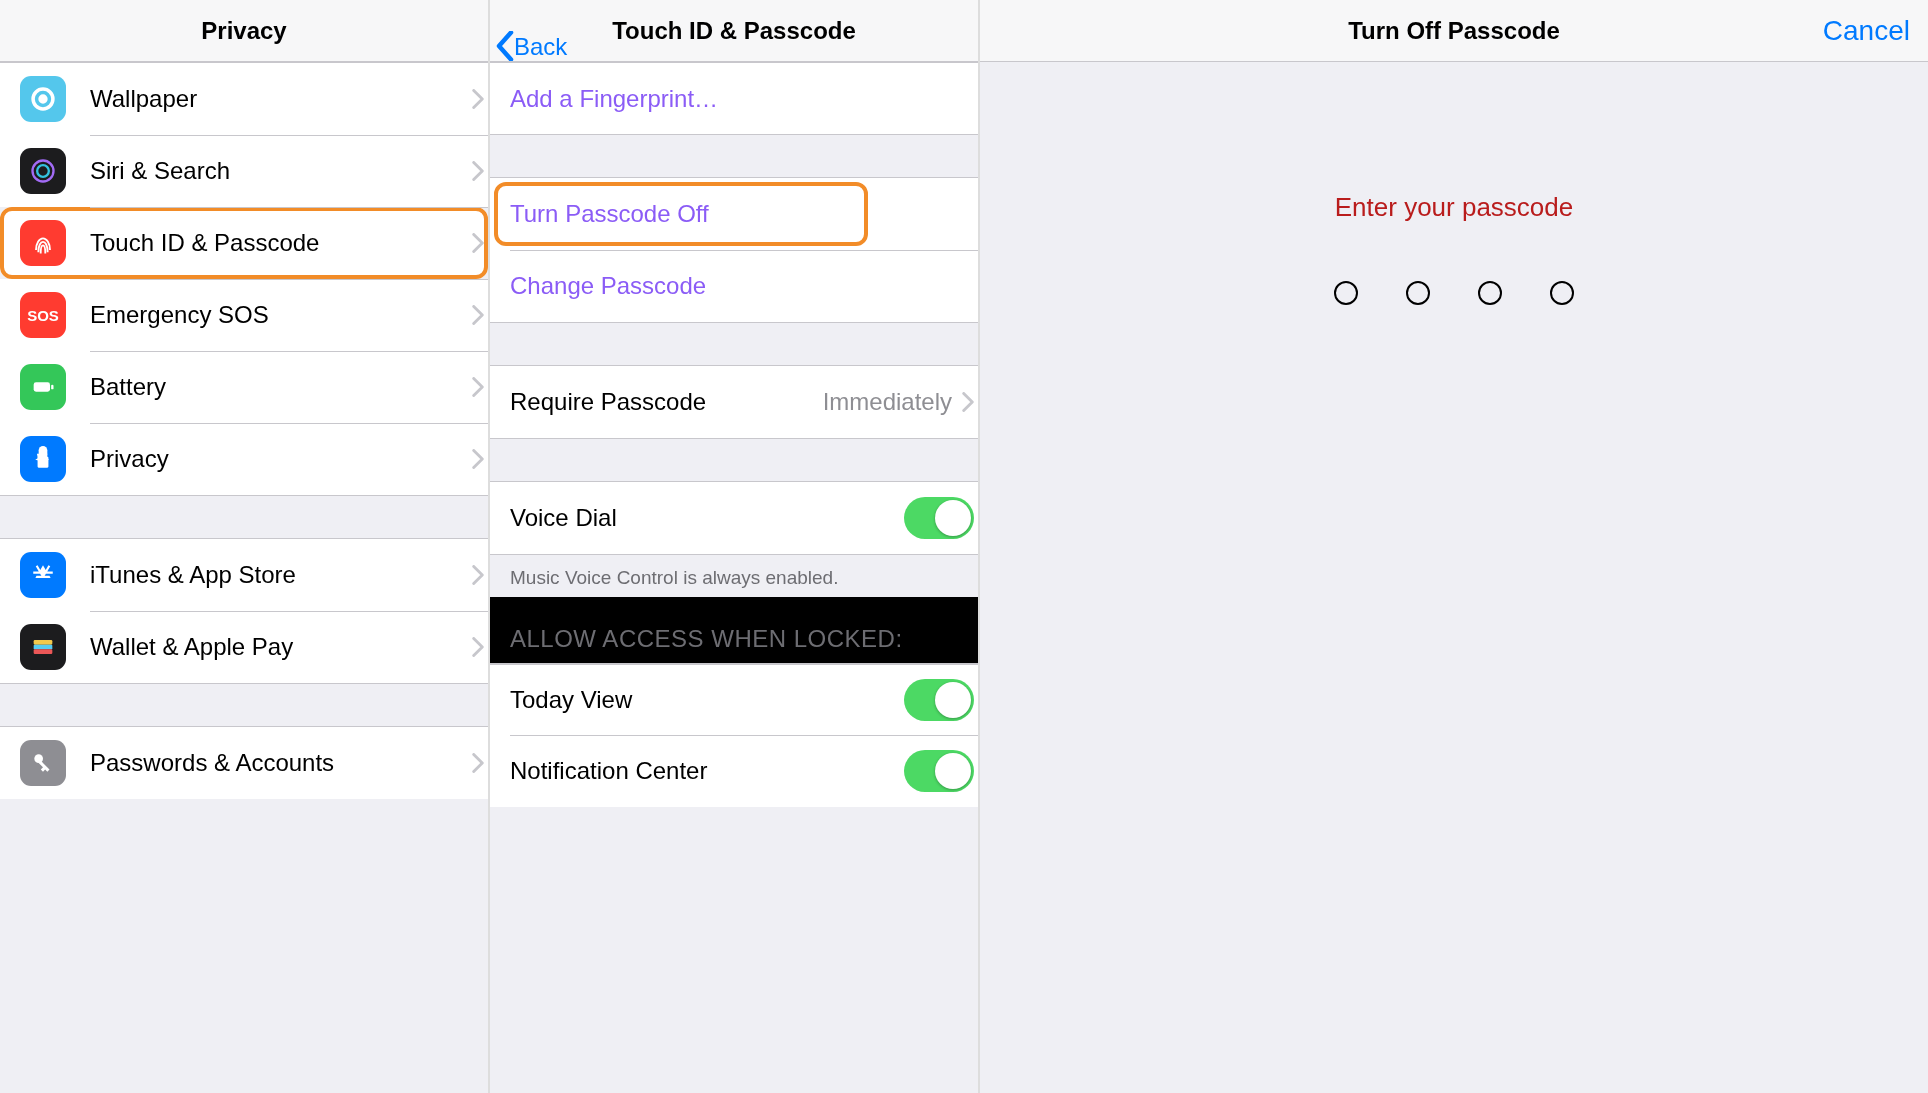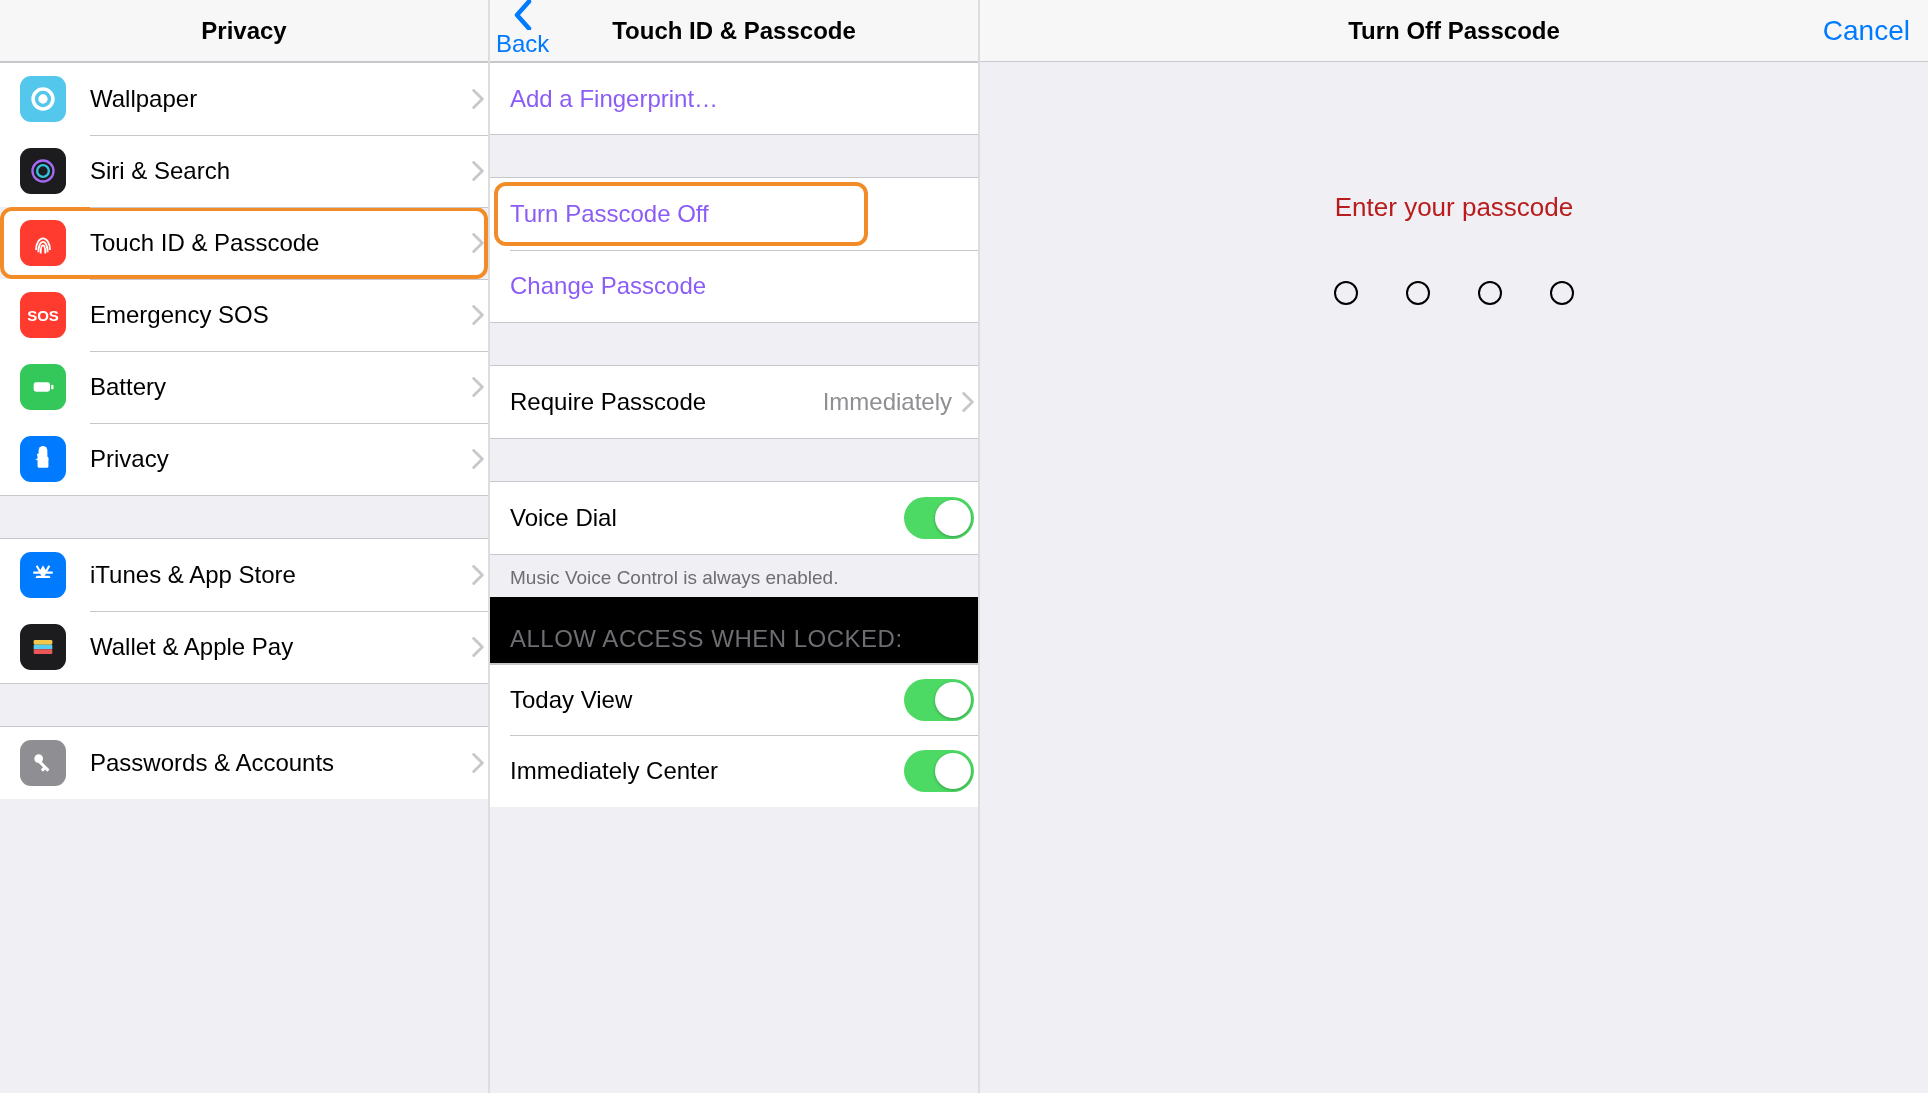--- a/index.html
+++ b/index.html
@@ -32,26 +32,25 @@
     position: relative;
     font-size: 24px;
     font-weight: 600;
   }
   .navbar .back {
     position: absolute;
     left: 6px;
     top: 0;
     height: 100%;
     display: flex;
-    align-items: center;
+    align-items: flex-end;
     color: #007aff;
     font-weight: 400;
     font-size: 24px;
     cursor: pointer;
-    flex-direction: column;
   }
   .navbar .back svg { width: 18px; height: 30px; }
   .navbar .cancel {
     position: absolute;
     right: 18px;
     top: 0;
     height: 100%;
     display: flex;
     align-items: center;
     color: #007aff;
@@ -409,21 +408,21 @@
 
   <div class="header-text">ALLOW ACCESS WHEN LOCKED:</div>
 
   <div class="cell sep-full" style="border-top:1px solid #c8c7cc;">
     <span class="label">Today View</span>
     <div class="toggle">
         <div class="knob"></div>
       </div>
   </div>
   <div class="cell">
-    <span class="label">Immediately Center</span>
+    <span class="label">Notification Center</span>
     <div class="toggle">
         <div class="knob"></div>
       </div>
   </div>
 </div>
 
 <div class="pane pane3">
   <div class="navbar">
     <span>Turn Off Passcode</span>
     <div class="cancel">

